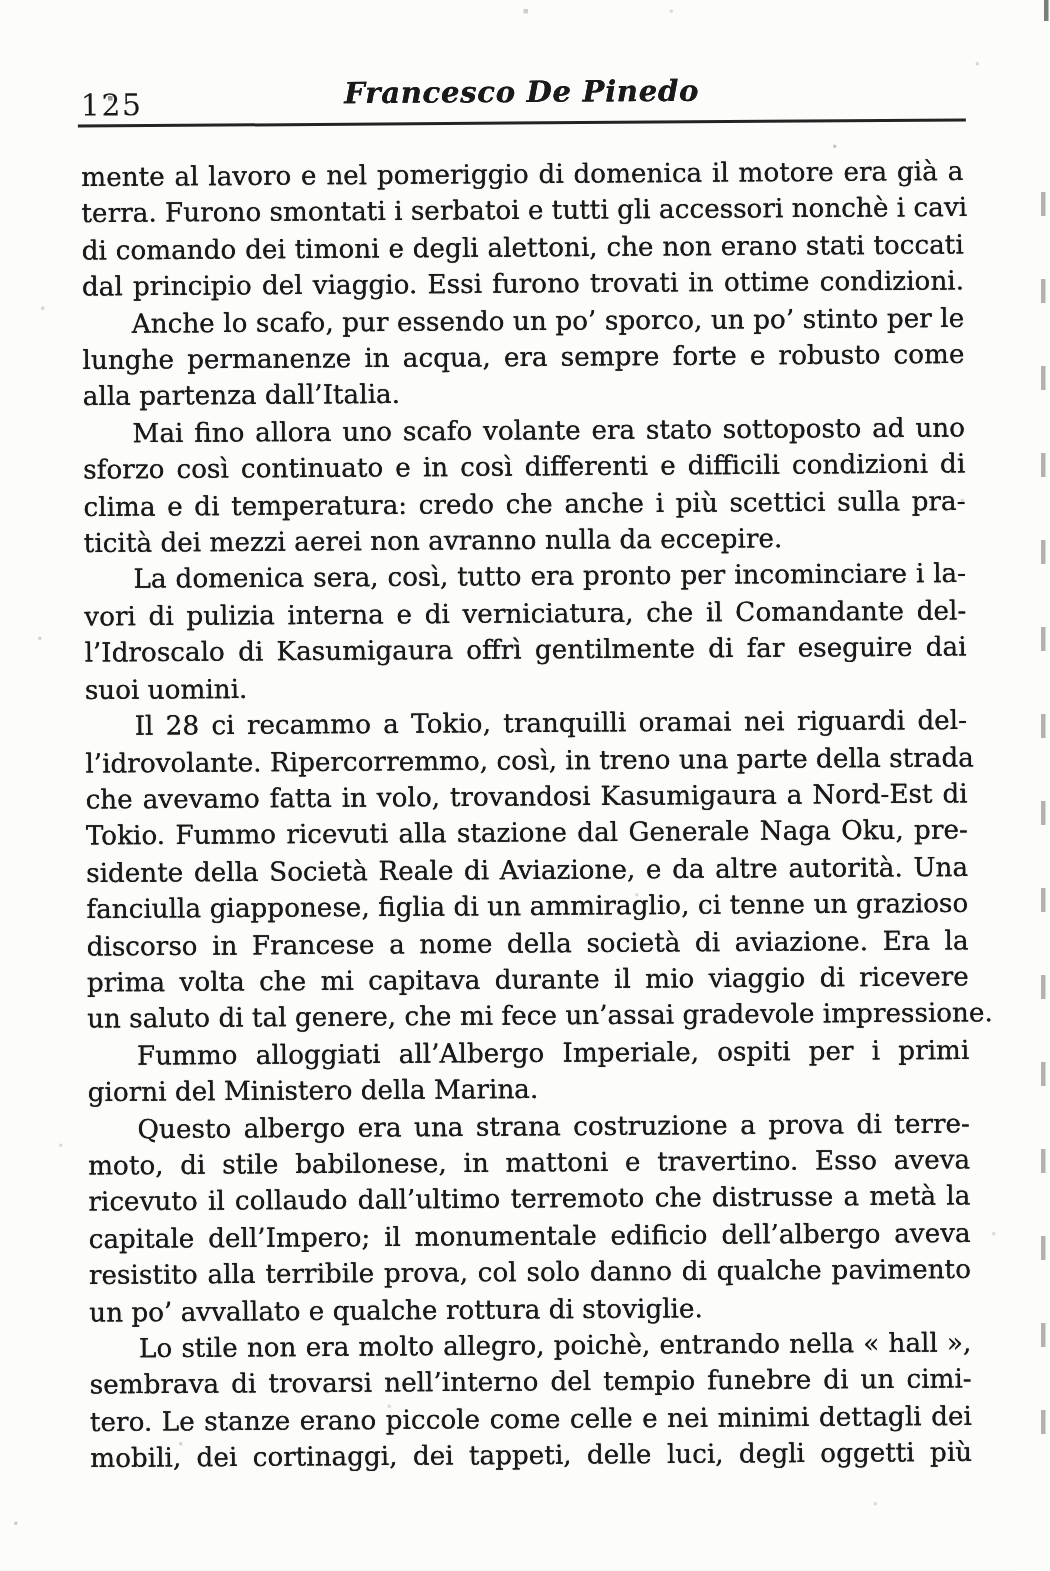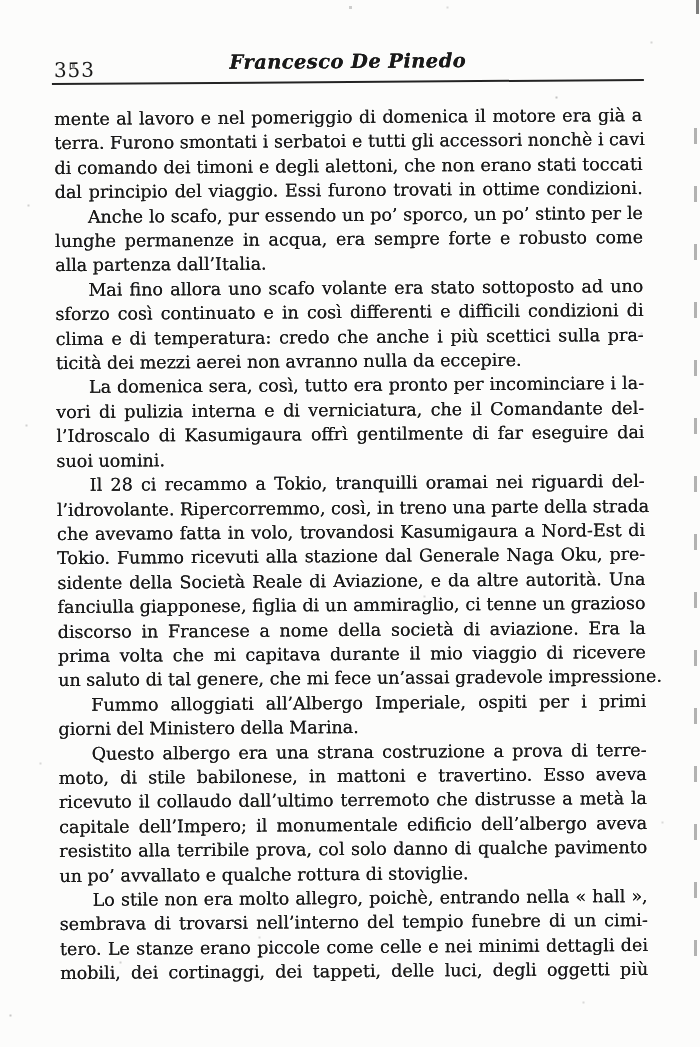--- a/index.html
+++ b/index.html
@@ -89,21 +89,21 @@
       259px 937px 0 0.5px rgba(140,140,140,0.3),
       447px 7px 0 0.5px rgba(140,140,140,0.3);
   }
 </style>
 </head>
 <body>
 
 <div class="page">
   <div class="page-inner">
     <div class="header">
-      <span class="page-number">353</span>
+      <span class="page-number">125</span>
       <div class="running-header">Francesco De Pinedo</div>
       <div class="header-rule"></div>
     </div>
     <div class="page-body">
         <div class="paragraph">
           <div class="line">mente al lavoro e nel pomeriggio di domenica il motore era già a</div>
           <div class="line">terra. Furono smontati i serbatoi e tutti gli accessori nonchè i cavi</div>
           <div class="line">di comando dei timoni e degli alettoni, che non erano stati toccati</div>
           <div class="line">dal principio del viaggio. Essi furono trovati in ottime condizioni.</div>
         </div>

